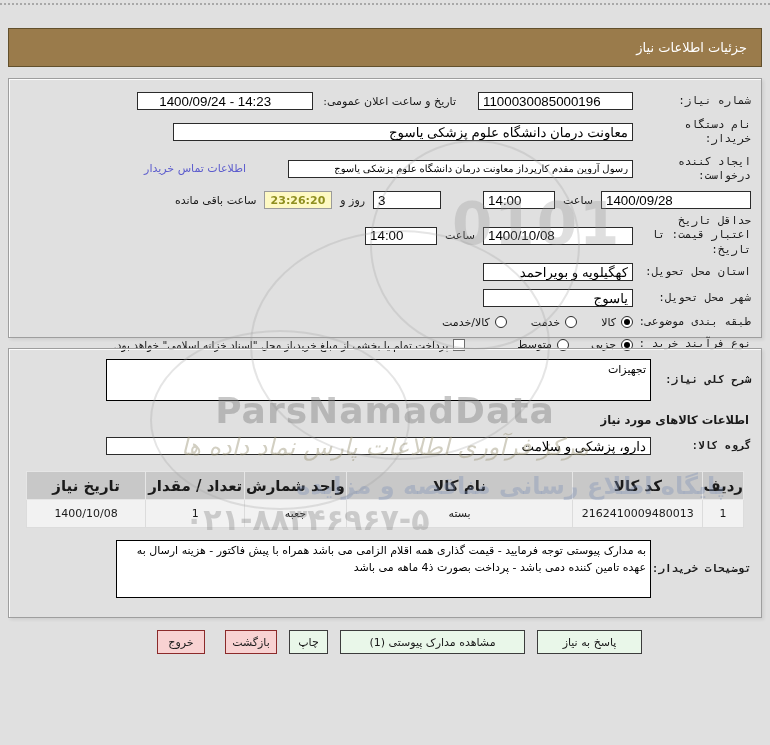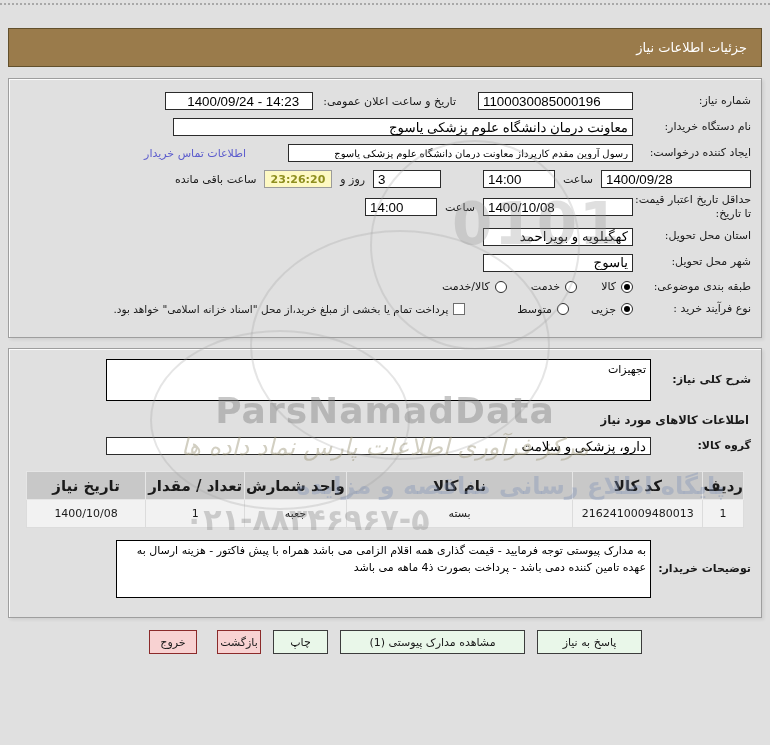--- a/index.html
+++ b/index.html
@@ -25,21 +25,21 @@
   .box {
     position:absolute; left:8px; right:8px;
     border:1px solid #9e9e9e;
     box-shadow: inset 1px 1px 0 rgba(255,255,255,.85), 2px 2px 3px rgba(0,0,0,.07);
     z-index:1;
   }
   .box1 { top:78px;  height:260px; padding:13px 10px 8px 10px; }
   .box2 { top:348px; height:270px; padding:10px 10px 8px 10px; }
 
   .row { display:flex; align-items:center; margin-bottom:8px; position:relative; z-index:1; }
-  .lbl { width:118px; flex:0 0 118px; line-height:1.3; }
+  .lbl { width:118px; flex:0 0 118px; line-height:1.3;font-family:Liberation Mono, monospace; }
   .lbl2 { white-space:pre-line; }
 
   .field {
     background:#fff; border:1px solid #2b2b2b; height:18px;
     display:flex; align-items:center; padding:0 4px;
     overflow:hidden; white-space:nowrap;
   }
   .field.num { direction:ltr; justify-content:center; }
   .field.rtl-text { justify-content:flex-start; }
   .countdown {
@@ -112,21 +112,21 @@
 <div class="title-bar">
   <span>جزئیات اطلاعات نیاز</span>
 </div>
 
 <div class="box box1">
 
   <div class="row">
     <span class="lbl">شماره نیاز:</span>
     <input class="field num" style="width: 155px;" readonly="" value="1100030085000196">
     <span style="margin-right:22px">تاریخ و ساعت اعلان عمومی:</span>
-    <input class="field num" style="width: 148px; margin-right: 10px; padding-left: 21px;" readonly="" value="1400/09/24 - 14:23">
+    <input class="field num" style="width: 176px; margin-right: 10px; padding-left: 21px;" readonly="" value="1400/09/24 - 14:23">
   </div>
 
   <div class="row">
     <span class="lbl">نام دستگاه خریدار:</span>
     <input class="field rtl-text" style="width: 460px;" readonly="" value="معاونت درمان دانشگاه علوم پزشکی یاسوج">
   </div>
 
   <div class="row">
     <span class="lbl">ایجاد کننده درخواست:</span>
     <input class="field rtl-text" style="width: 345px; font-size: 10px;" readonly="" value="رسول آروین مقدم کارپرداز معاونت درمان دانشگاه علوم پزشکی یاسوج">
@@ -232,16 +232,16 @@
 
   <div class="row" style="margin-bottom:0">
     <span class="lbl bold" style="width:100px;flex:0 0 100px">توضیحات خریدار:</span>
     <textarea class="textarea" style="width: 535px; height: 58px;" readonly="">به مدارک پیوستی توجه فرمایید - قیمت گذاری همه اقلام الزامی می باشد همراه با پیش فاکتور - هزینه ارسال به عهده تامین کننده دمی باشد - پرداخت بصورت ذ4 ماهه می باشد</textarea>
   </div>
 </div>
 
 <div class="buttons">
   <div class="btn btn-green" style="width:105px">پاسخ به نیاز</div>
   <div class="btn btn-green" style="width:185px">مشاهده مدارک پیوستی (1)</div>
-  <div class="btn btn-green" style="width:55px">چاپ</div>
-  <div class="btn btn-pink" style="width:44px">بازگشت</div>
+  <div class="btn btn-green" style="width:39px">چاپ</div>
+  <div class="btn btn-pink" style="width:52px">بازگشت</div>
   <div class="btn btn-pink btn-exit" style="width:48px">خروج</div>
 </div>
 
 </body></html>

